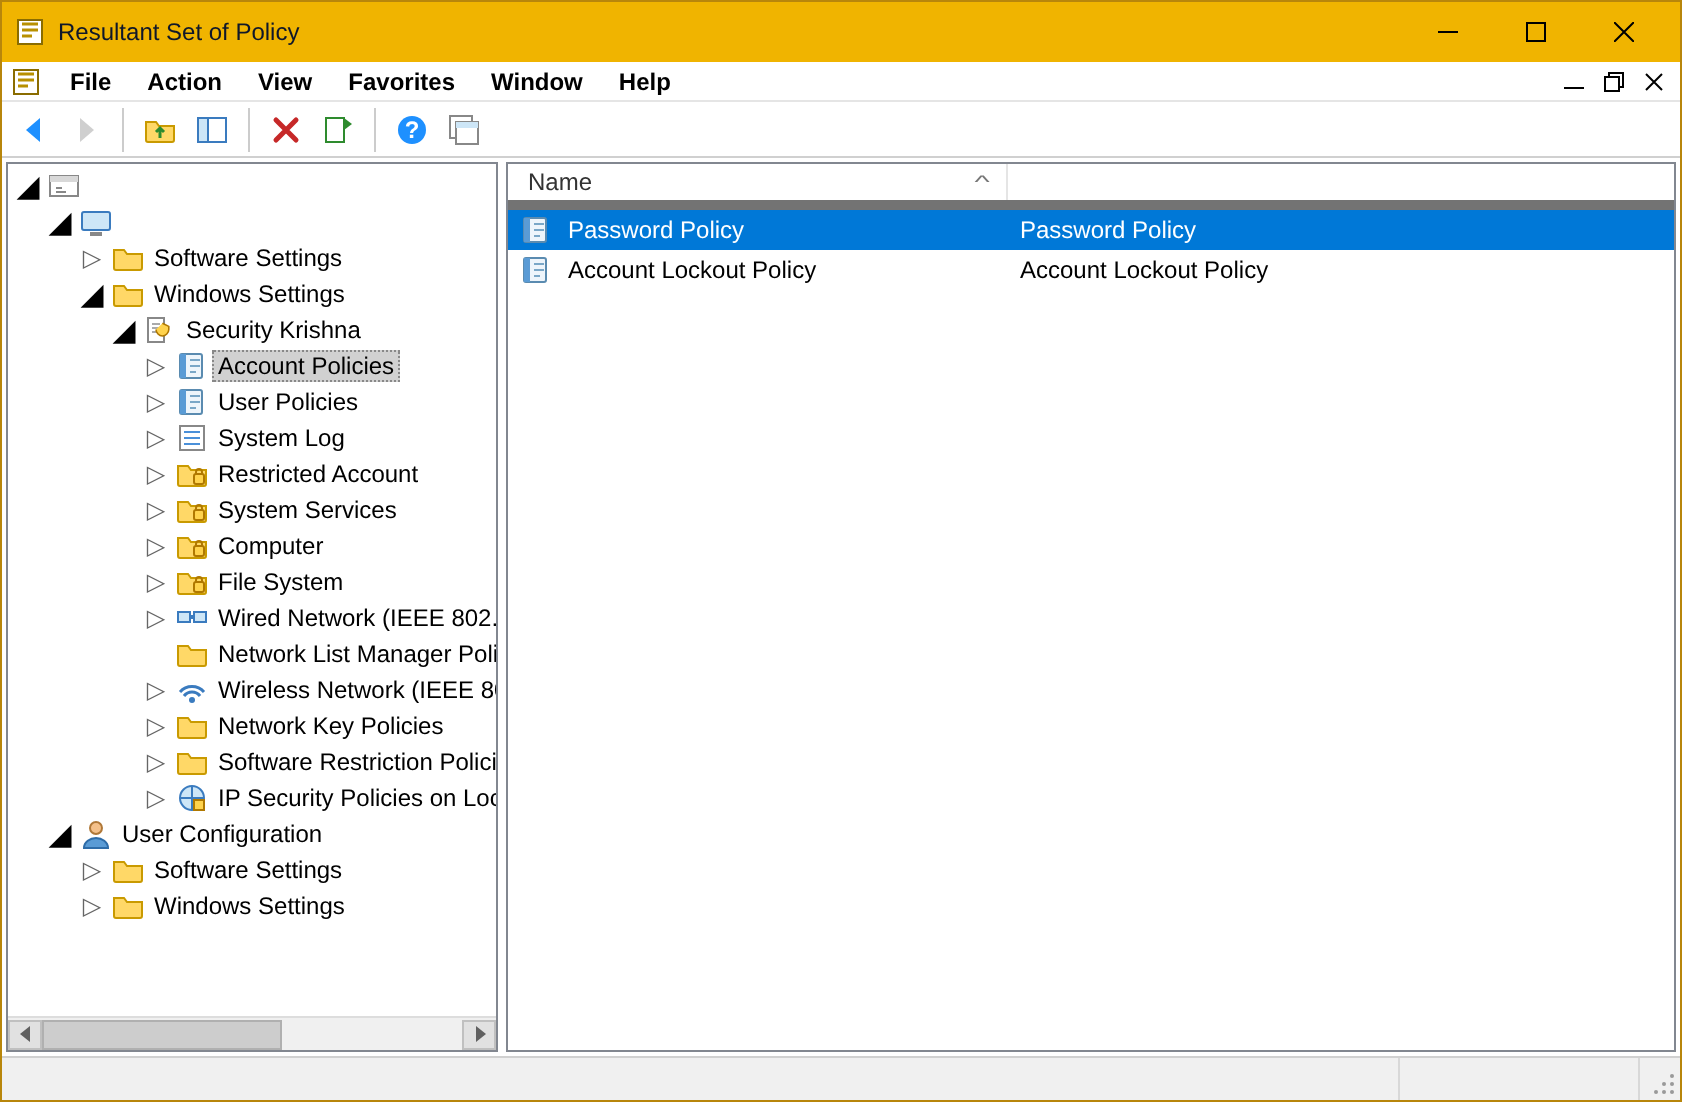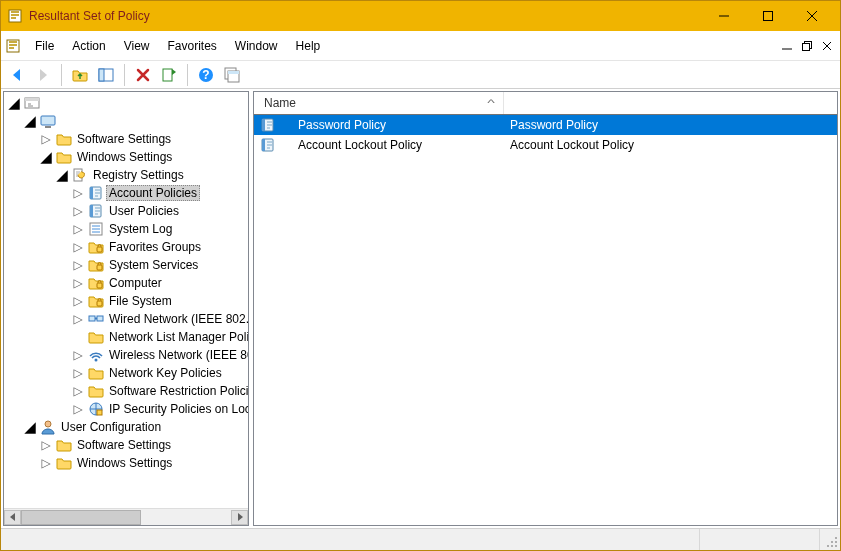--- a/index.html
+++ b/index.html
@@ -2,26 +2,26 @@
 <html><head>
 <meta charset="utf-8">
 <style>
   * { box-sizing: border-box; font-family: "Segoe UI", Tahoma, sans-serif; font-size: 12px; }
   html, body { margin: 0; padding: 0; }
   body { width: 841px; height: 551px; background: #fff; border: 1px solid #b8860b; display: flex; flex-direction: column; }
 
   
   .titlebar { height: 30px; background: #f0b400; display: flex; align-items: center; padding: 0 6px; }
   .titlebar .app-icon { width: 16px; height: 16px; margin-right: 6px; }
-  .titlebar .title { flex: 0 0 auto; color: #7f1d1d; }
+  .titlebar .title { flex: 0 0 auto; color: #0f172a; }
   .titlebar .spacer { flex: 1; }
   .titlebar .win-btn { width: 44px; height: 30px; display: flex; align-items: center; justify-content: center; color: #333; }
 
   
-  .menubar { height: 30px; background: #fff; display: flex; align-items: center; padding: 0 4px; border-bottom: 1px solid #e5e5e5; }
+  .menubar { height: 20px; background: #fff; display: flex; align-items: center; padding: 0 4px; border-bottom: 1px solid #e5e5e5; font-weight: bold; }
   .menubar .app-icon2 { width: 16px; height: 16px; margin-right: 6px; }
   .menubar .menu-item { padding: 2px 8px; margin-right: 2px; cursor: default; }
   .menubar .mdi-controls { margin-left: auto; display: flex; align-items: center; gap: 2px; }
   .menubar .mdi-btn { width: 18px; height: 16px; display:flex; align-items:center; justify-content:center; border:1px solid transparent; }
 
   
   .toolbar { height: 28px; background: #fff; display: flex; align-items: center; padding: 0 4px; border-bottom: 1px solid #d0d0d0; gap: 2px; }
   .toolbar .tbtn { width: 24px; height: 24px; display:flex; align-items:center; justify-content:center; border:1px solid transparent; }
   .toolbar .tbtn.disabled { opacity: 0.4; }
   .toolbar .sep { width:1px; height:22px; background:#ccc; margin:0 4px; }
@@ -29,28 +29,28 @@
   
   .main { flex:1; display:flex; min-height:0; }
   .tree-pane { width: 246px; border: 1px solid #828790; margin: 2px 0 2px 2px; overflow:hidden; display:flex; flex-direction:column; background:#fff; position:relative;}
   .tree-pane .tree-scroll { flex:1; overflow:hidden; white-space: nowrap; }
   .tree-pane .hscroll { height:17px; background:#f0f0f0; border-top:1px solid #ddd; display:flex; align-items:center;}
   .hscroll .harrow { width:17px; height:15px; background:#e1e1e1; border:1px solid #c0c0c0; display:flex; align-items:center; justify-content:center;}
   .hscroll .htrack { flex:1; height:15px; background:#f0f0f0; position:relative;}
   .hscroll .hthumb { position:absolute; left:0; top:0; height:15px; width:120px; background:#cdcdcd; border:1px solid #b0b0b0;}
 
   .list-pane { flex:1; border:1px solid #828790; margin:2px 2px 2px 4px; background:#fff; display:flex; flex-direction:column;}
-  .list-header { height:23px; display:flex; border-bottom:1px solid #737373;gap:20px;}
+  .list-header { height:23px; display:flex; border-bottom:5px solid #737373;gap:20px;}
   .list-header .col { padding:4px 10px; border-right:1px solid #e5e5e5; color:#333; display:flex; align-items:center; gap:6px;}
   .col-name { width: 250px; }
   .sort-ind { margin-left:auto; color:#777; font-size:9px; transform:scaleX(1.8);}
   .list-body { flex:1; }
   .list-row { height:20px; display:flex; align-items:center; }
   .list-row.selected { background:#0078d7; color:#fff; }
-  .list-row .cell { padding:0 6px; display:flex; align-items:center; gap:22px;}
+  .list-row .cell { padding:0 6px; display:flex; align-items:center; gap:8px;}
   .list-row .cell.name { width:250px;}
   .cell .row-icon { width:16px; height:16px; flex:0 0 16px;}
 
   
   .tree { padding: 2px 0 2px 2px; }
   .node { height:18px; display:flex; align-items:center; gap:2px; padding-right:4px;}
   .node .exp { width:16px; height:16px; display:flex; align-items:center; justify-content:center; color:#404040; font-size:15px; cursor:default; flex:0 0 16px;}
   .node .exp.blank { visibility:hidden; }
   .node .nicon { width:16px; height:16px; flex:0 0 16px;}
   .node .nlabel { padding:1px 3px; white-space:nowrap;}
@@ -298,21 +298,21 @@
             </span>
             <span class="nlabel">Windows Settings</span>
           </div>
           <div class="node indent3">
             <span class="exp" style="color:#000;">◢</span>
             <span class="nicon">
               <svg width="16" height="16">
                 <use href="#ico-security"></use>
               </svg>
             </span>
-            <span class="nlabel">Registry Settings</span>
+            <span class="nlabel">Security Krishna</span>
           </div>
           <div class="node indent4 selected">
             <span class="exp" style="font-size:12px;color:#666;">▷</span>
             <span class="nicon">
               <svg width="16" height="16">
                 <use href="#ico-policy-book"></use>
               </svg>
             </span>
             <span class="nlabel">Account Policies</span>
           </div>
@@ -334,21 +334,21 @@
             </span>
             <span class="nlabel">System Log</span>
           </div>
           <div class="node indent4">
             <span class="exp" style="font-size:12px;color:#666;">▷</span>
             <span class="nicon">
               <svg width="16" height="16">
                 <use href="#ico-folder-lock"></use>
               </svg>
             </span>
-            <span class="nlabel">Favorites Groups</span>
+            <span class="nlabel">Restricted Account</span>
           </div>
           <div class="node indent4">
             <span class="exp" style="font-size:12px;color:#666;">▷</span>
             <span class="nicon">
               <svg width="16" height="16">
                 <use href="#ico-folder-lock"></use>
               </svg>
             </span>
             <span class="nlabel">System Services</span>
           </div>

